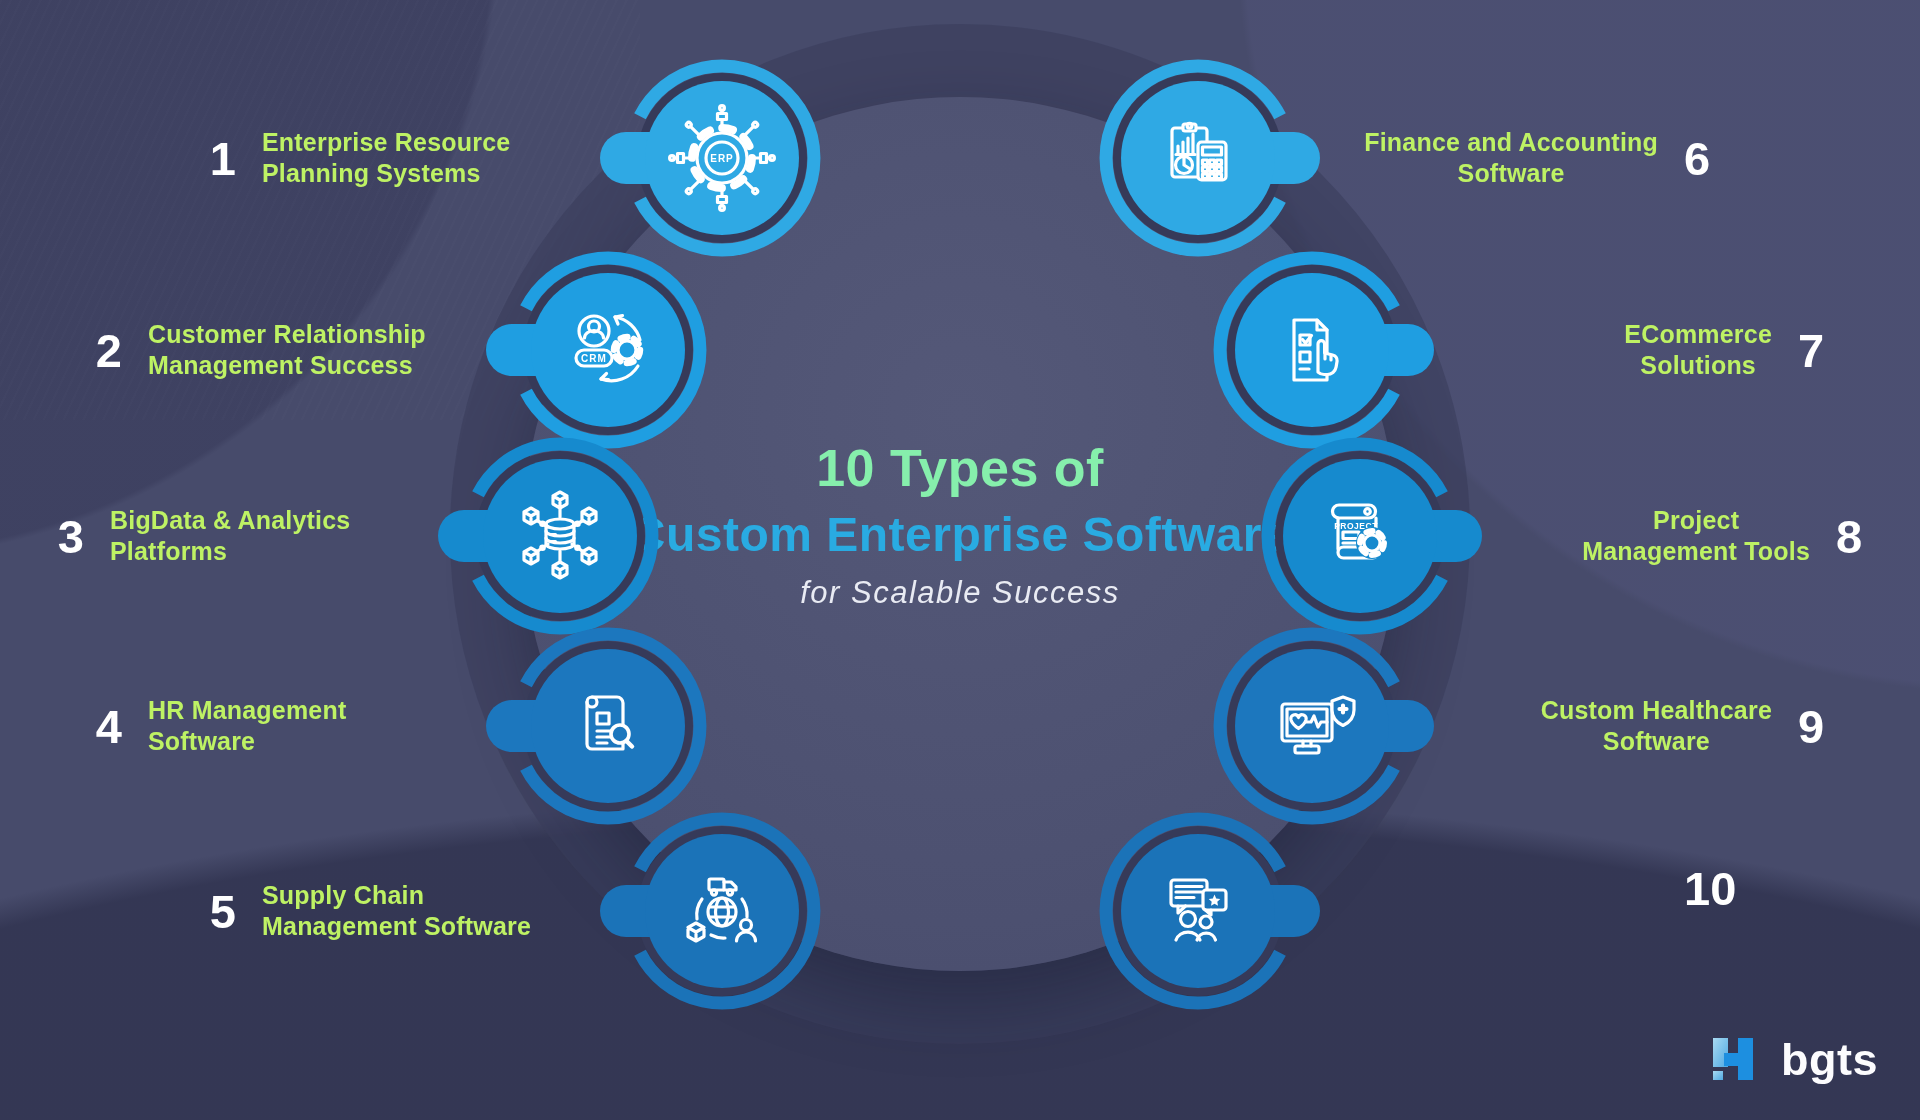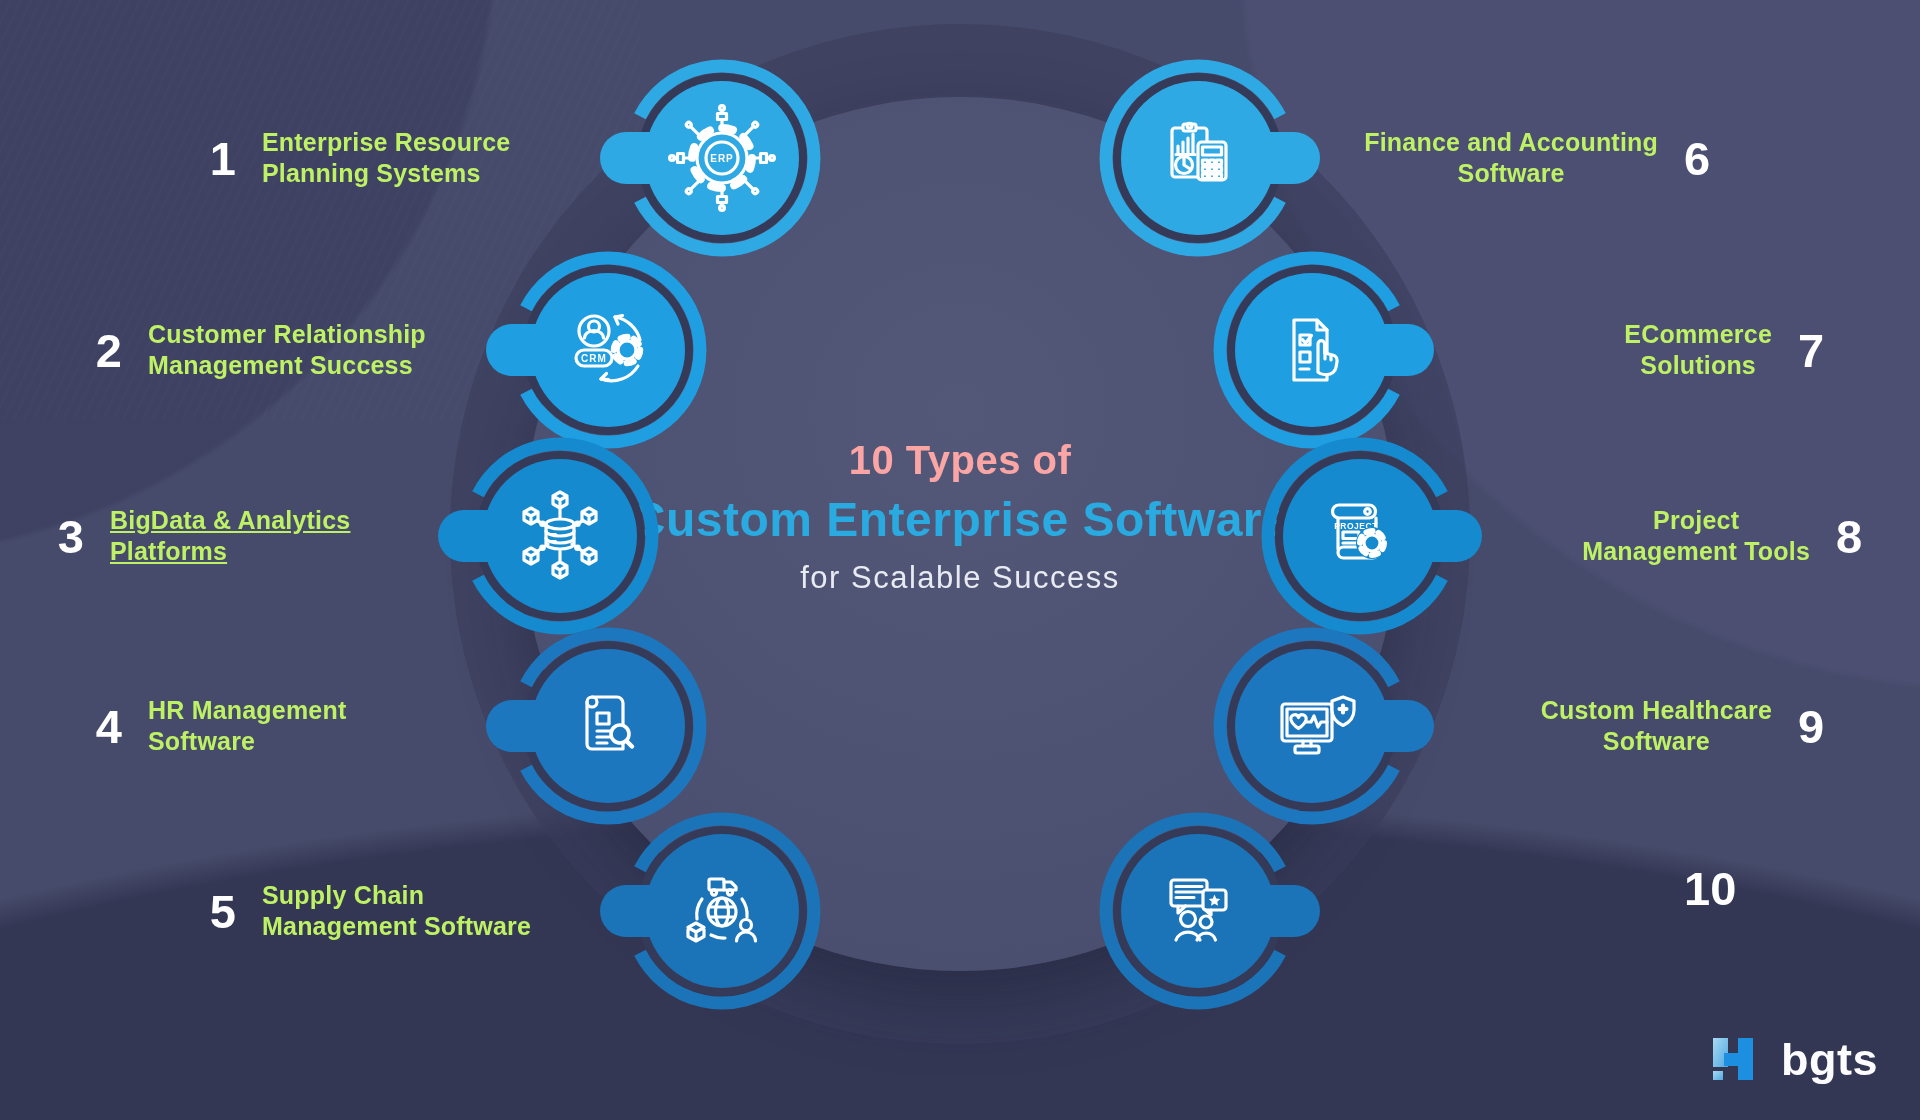--- a/index.html
+++ b/index.html
@@ -10,23 +10,23 @@
   .bg-tr{background:radial-gradient(circle 760px at 104% -6%,#51547A 0 99%,rgba(81,84,122,0) 100%);opacity:.45;}
   .bg-bottom{background:radial-gradient(ellipse 1750px 640px at 50% 128%,#333653 0 96%,rgba(51,54,83,0) 100%);opacity:.95;}
   .bg-texture{background:repeating-linear-gradient(115deg,rgba(255,255,255,.025) 0 2px,transparent 2px 9px);
     opacity:.5;width:640px;height:420px;left:0;top:700px;inset:auto;position:absolute;}
   .orbit{position:absolute;left:450px;top:24px;width:1020px;height:1020px;border-radius:50%;
     border:140px solid #3A3D5C;box-sizing:border-box;opacity:.62;}
   .center-circle{position:absolute;left:523px;top:97px;width:874px;height:874px;border-radius:50%;
     background:radial-gradient(circle at 50% 36%,#545878 0%,#4C5070 72%,#484C6C 100%);
     box-shadow:0 30px 70px rgba(18,20,40,.35);}
   .title{position:absolute;left:0;right:0;top:438px;text-align:center;z-index:5;}
-  .t1{font-size:40px;font-weight:700;color:#fca5a5;letter-spacing:.5px;}
+  .t1{font-size:52px;font-weight:700;color:#86efac;letter-spacing:.5px;}
   .t2{font-size:48px;font-weight:700;color:#29ABE2;margin-top:9px;letter-spacing:.5px;}
-  .t3{font-size:31px;font-weight:400;color:#E9EBF3;margin-top:13px;letter-spacing:1.5px;}
+  .t3{font-size:31px;font-weight:400;color:#E9EBF3;margin-top:13px;letter-spacing:1.5px;font-style:italic;}
   #items-layer{position:absolute;inset:0;z-index:6;}
   .medal{position:absolute;width:300px;height:220px;}
   .ic *{stroke:#fff;stroke-width:3.2;fill:none;stroke-linecap:round;stroke-linejoin:round;}
   .ic text{fill:#fff;stroke:none;font-weight:700;font-family:"Liberation Sans",sans-serif;}
   .num{position:absolute;transform:translateY(-50%);font-size:47px;font-weight:700;color:#fff;line-height:1;z-index:7;}
   .label{position:absolute;transform:translateY(-50%);font-size:25px;font-weight:700;color:#bef264;
     line-height:1.24;white-space:pre-line;letter-spacing:.2px;z-index:7;}
   .label.r{text-align:center;}
   .logo{position:absolute;right:42px;bottom:38px;display:flex;align-items:center;gap:24px;z-index:8;text-align:right;}
   .logo-text{font-size:45px;font-weight:700;color:#FCFCFE;letter-spacing:.5px;line-height:1;}
@@ -144,21 +144,21 @@
  <line x1="55" y1="70" x2="55" y2="81"></line>
  <path transform="translate(55,19)" d="M0 -8 L7 -4 V4 L0 8 L-7 4 V-4 Z M-7 -4 L0 0 L7 -4 M0 0 V8"></path>
  <path transform="translate(26,35)" d="M0 -8 L7 -4 V4 L0 8 L-7 4 V-4 Z M-7 -4 L0 0 L7 -4 M0 0 V8"></path>
  <path transform="translate(84,35)" d="M0 -8 L7 -4 V4 L0 8 L-7 4 V-4 Z M-7 -4 L0 0 L7 -4 M0 0 V8"></path>
  <path transform="translate(26,75)" d="M0 -8 L7 -4 V4 L0 8 L-7 4 V-4 Z M-7 -4 L0 0 L7 -4 M0 0 V8"></path>
  <path transform="translate(84,75)" d="M0 -8 L7 -4 V4 L0 8 L-7 4 V-4 Z M-7 -4 L0 0 L7 -4 M0 0 V8"></path>
  <path transform="translate(55,89)" d="M0 -8 L7 -4 V4 L0 8 L-7 4 V-4 Z M-7 -4 L0 0 L7 -4 M0 0 V8"></path>
           </g>
         </svg></div>
       <div class="num" style="top: 536px; right: 1836px;">3</div>
-      <div class="label l" style="top: 536px; left: 110px; text-decoration: underline;">BigData &amp; Analytics
+      <div class="label l" style="top: 536px; left: 110px;">BigData &amp; Analytics
 Platforms</div>
       <div class="medal" style="left: 458px; top: 616px;"><svg width="300" height="220" viewBox="0 0 300 220">
           <circle cx="150" cy="110" r="85" fill="#363A59"></circle>
           <rect x="28" y="84" width="122" height="52" rx="26" fill="#1C77BE"></rect>
           <path d="M68.0 68.2 A92 92 0 1 1 68.0 151.8" fill="none" stroke="#1C77BE" stroke-width="13"></path>
           <circle cx="150" cy="110" r="77" fill="#1C77BE"></circle>
           <g class="ic" style="--cfill:#1C77BE" transform="translate(95,55)">
  <path d="M39 26 h25 a6 6 0 0 1 6 6 v46 h-31 a5 5 0 0 1 -5 -5 V31"></path>
  <circle cx="39" cy="31" r="5"></circle>
  <rect x="44" y="42" width="12" height="11"></rect>

